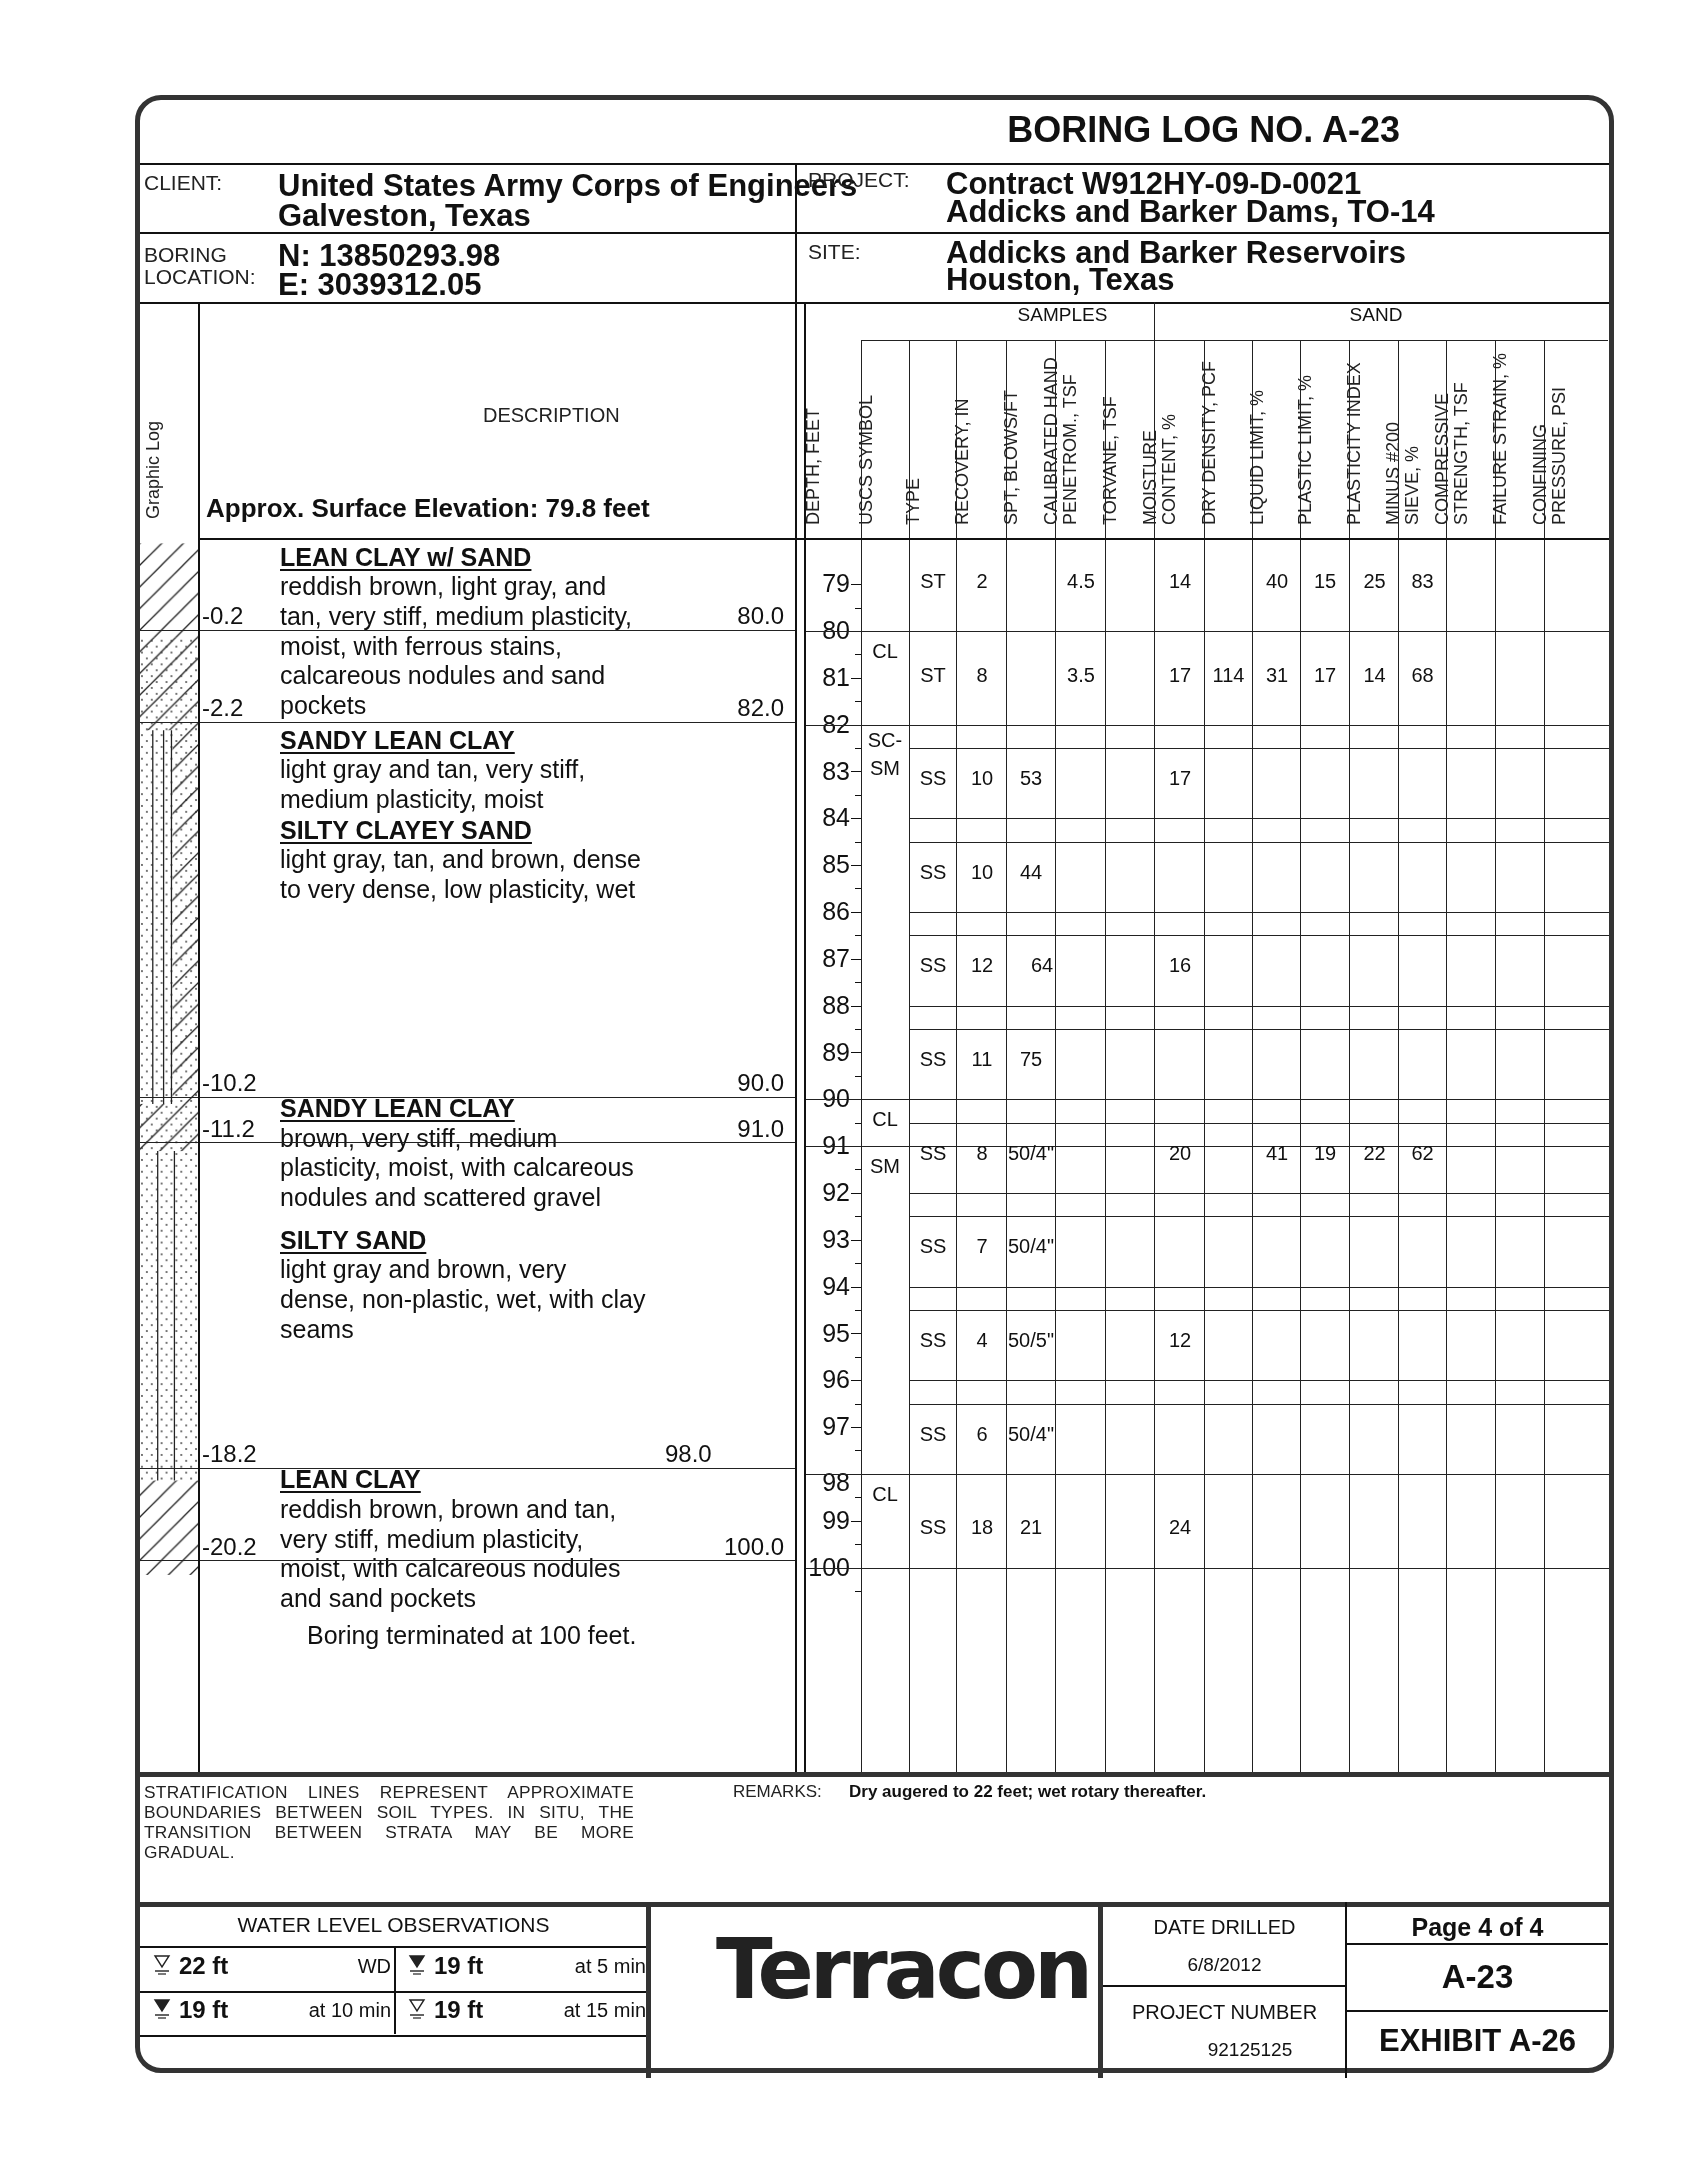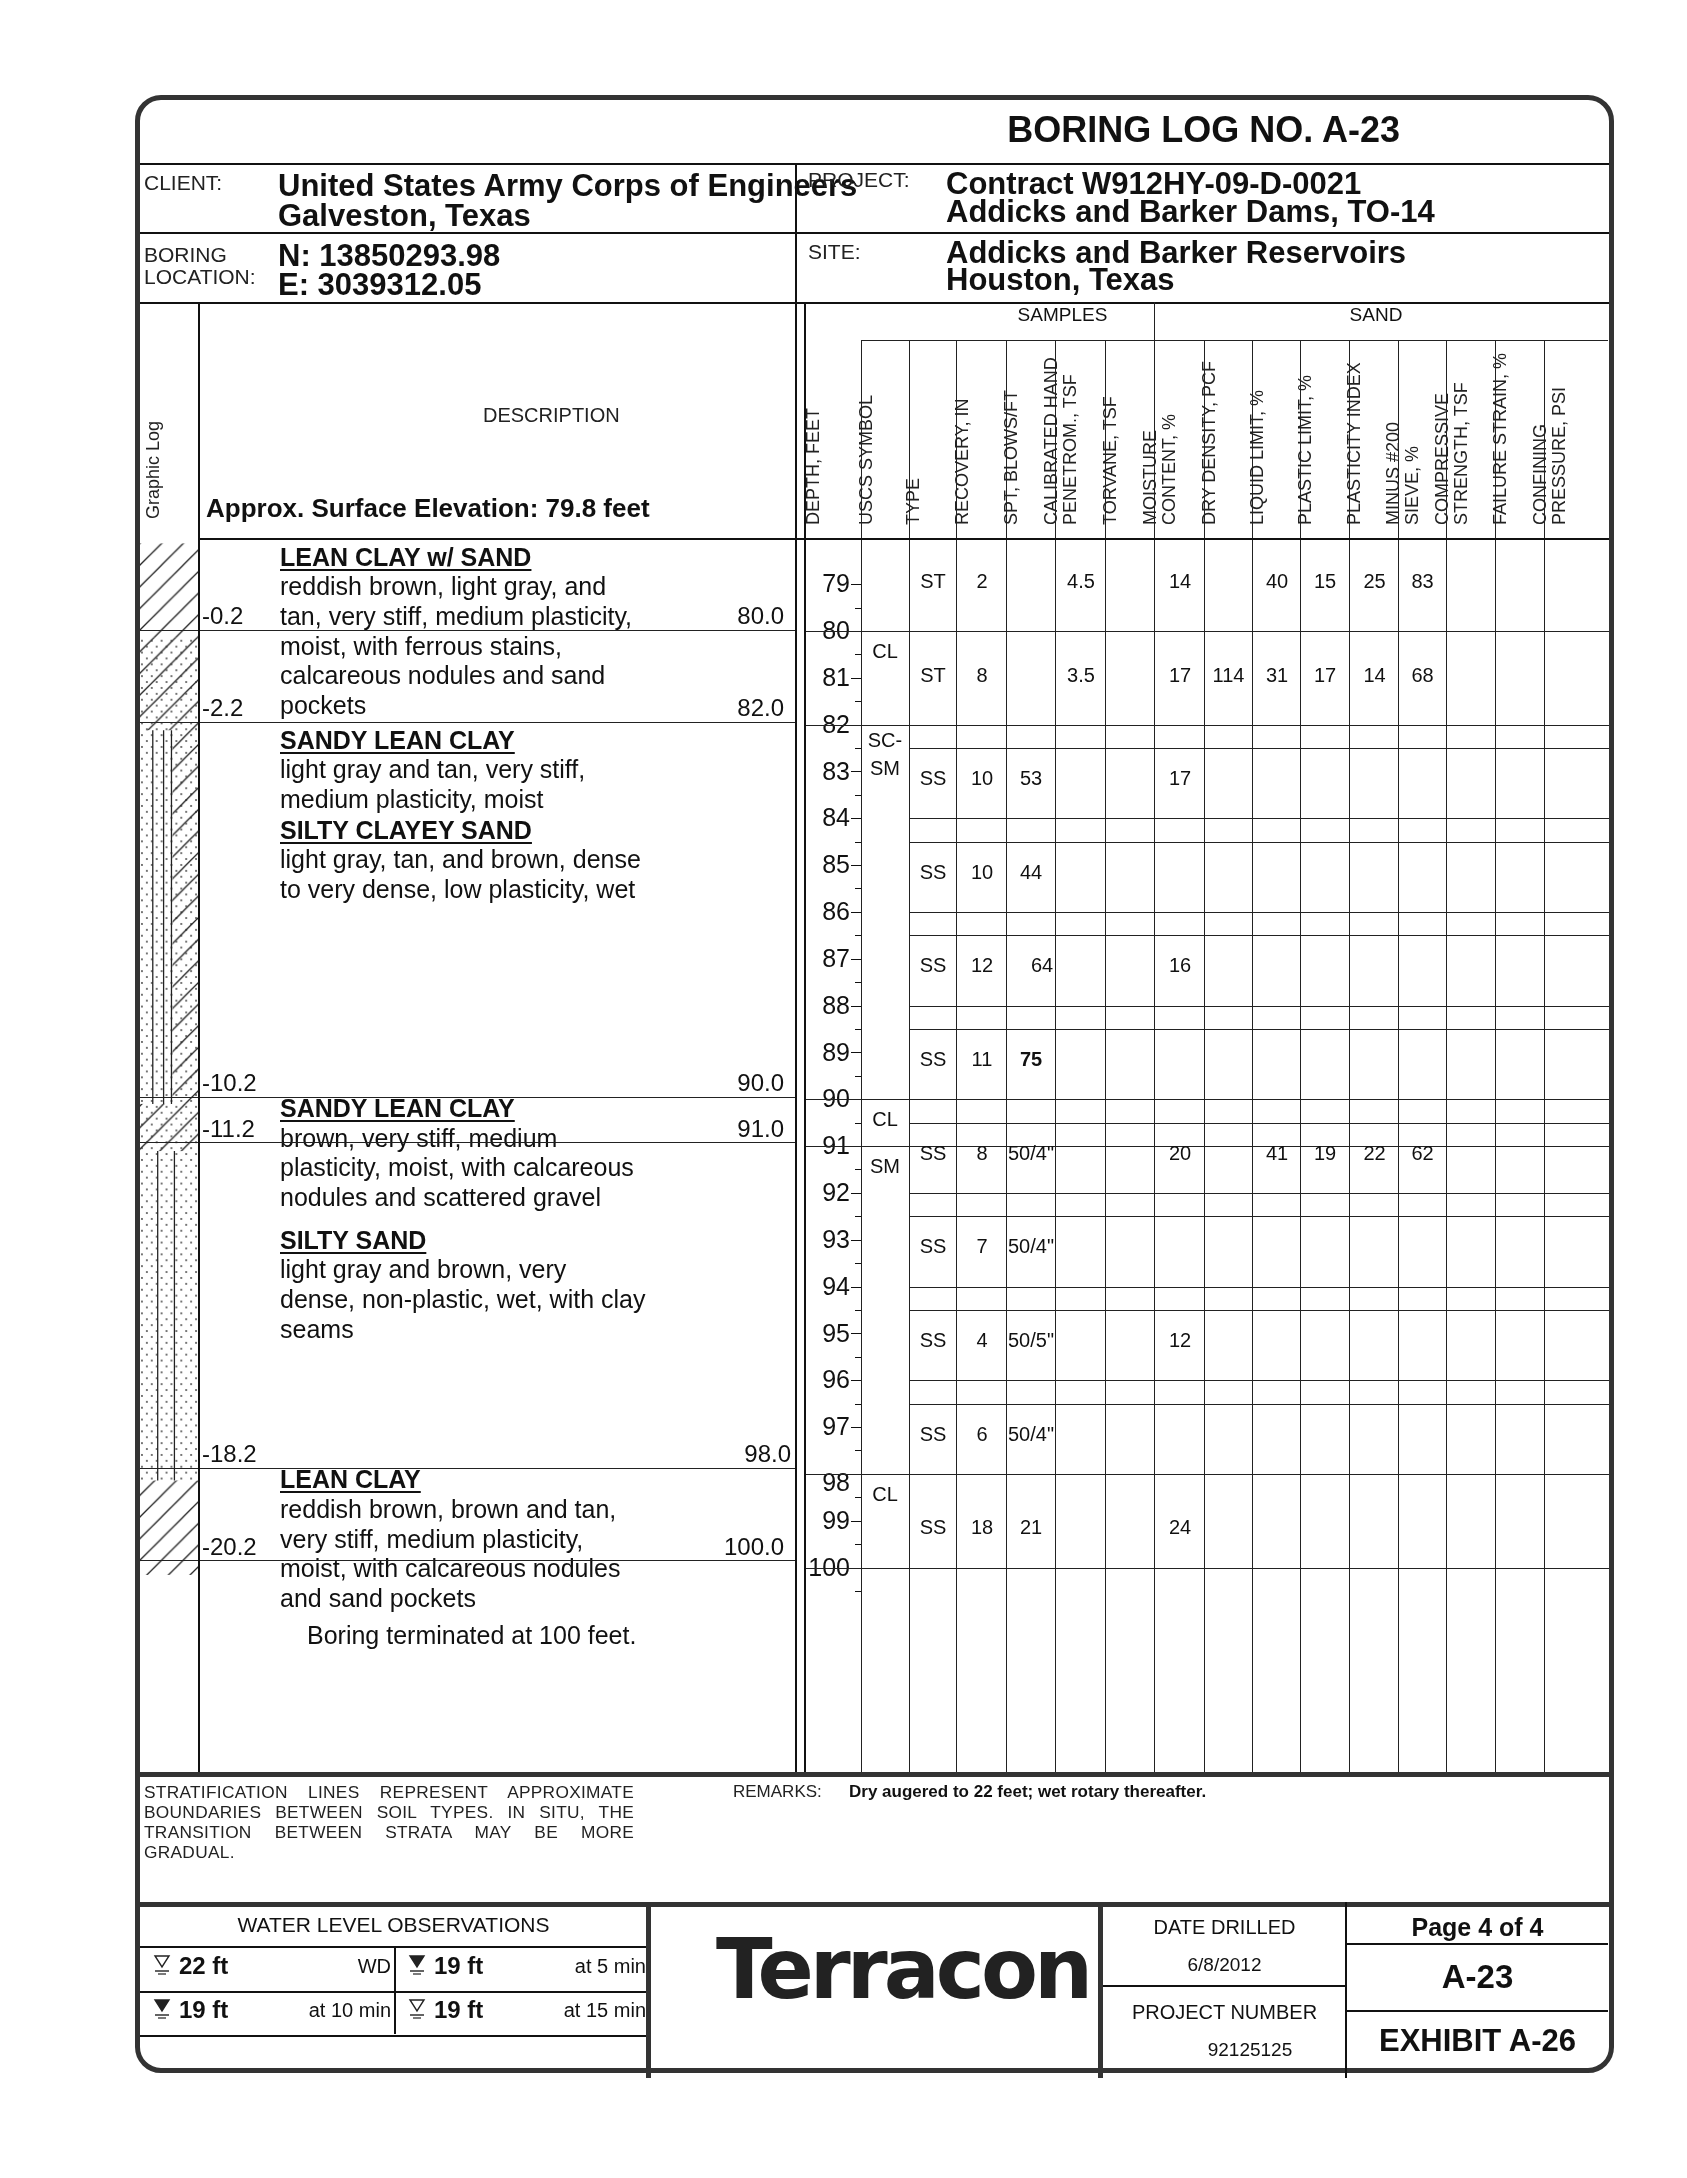--- a/index.html
+++ b/index.html
@@ -167,21 +167,21 @@
     <div class="abs desc" style="left:280px;top:1152px;">plasticity, moist, with calcareous</div>
     <div class="abs desc" style="left:280px;top:1182px;">nodules and scattered gravel</div>
     <div class="abs num" style="left:202px;top:1115px;">-11.2</div>
     <div class="abs num" style="left:693px;width:91px;text-align:right;top:1115px;">91.0</div>
     <div class="hthin" style="left:140px;width:655px;top:1142px;"></div>
     <div class="abs desc-h" style="left:280px;top:1226px;">SILTY SAND</div>
     <div class="abs desc" style="left:280px;top:1254px;">light gray and brown, very</div>
     <div class="abs desc" style="left:280px;top:1284px;">dense, non-plastic, wet, with clay</div>
     <div class="abs desc" style="left:280px;top:1314px;">seams</div>
     <div class="abs num" style="left:202px;top:1440px;">-18.2</div>
-    <div class="abs num" style="left:700px;width:91px;text-align:right;top:1440px;">98.0</div>
+    <div class="abs num" style="left:665px;width:91px;text-align:left;top:1440px;">98.0</div>
     <div class="hthin" style="left:140px;width:655px;top:1468px;"></div>
     <div class="abs desc-h" style="left:280px;top:1465px;">LEAN CLAY</div>
     <div class="abs desc" style="left:280px;top:1494px;">reddish brown, brown and tan,</div>
     <div class="abs desc" style="left:280px;top:1524px;">very stiff, medium plasticity,</div>
     <div class="abs desc" style="left:280px;top:1553px;">moist, with calcareous nodules</div>
     <div class="abs desc" style="left:280px;top:1583px;">and sand pockets</div>
     <div class="abs num" style="left:202px;top:1533px;">-20.2</div>
     <div class="abs num" style="left:693px;width:91px;text-align:right;top:1533px;">100.0</div>
     <div class="hthin" style="left:140px;width:655px;top:1560px;"></div>
   </div>
@@ -348,21 +348,21 @@
       <div class="cell" style="left:489px;width:49px;top:0;"></div>
       <div class="cell" style="left:538px;width:49px;top:0;"></div>
       <div class="cell" style="left:586px;width:50px;top:0;"></div>
       <div class="cell" style="left:636px;width:50px;top:0;"></div>
     </div>
     <div class="hthin" style="left:909px;width:700px;top:935px;"></div>
     <div class="hthin" style="left:909px;width:700px;top:1006px;"></div>
     <div class="abs" style="left:909px;top:1048px;width:700px;height:28px;">
       <div class="cell" style="left:0px;width:48px;top:0;">SS</div>
       <div class="cell" style="left:48px;width:50px;top:0;">11</div>
-      <div class="cell" style="left:97px;width:50px;top:0;font-weight:bold;">75</div>
+      <div class="cell" style="left:97px;width:50px;top:0;">75</div>
       <div class="cell" style="left:147px;width:50px;top:0;"></div>
       <div class="cell" style="left:196px;width:50px;top:0;"></div>
       <div class="cell" style="left:246px;width:50px;top:0;"></div>
       <div class="cell" style="left:295px;width:49px;top:0;"></div>
       <div class="cell" style="left:344px;width:48px;top:0;"></div>
       <div class="cell" style="left:391px;width:50px;top:0;"></div>
       <div class="cell" style="left:441px;width:49px;top:0;"></div>
       <div class="cell" style="left:489px;width:49px;top:0;"></div>
       <div class="cell" style="left:538px;width:49px;top:0;"></div>
       <div class="cell" style="left:586px;width:50px;top:0;"></div>

